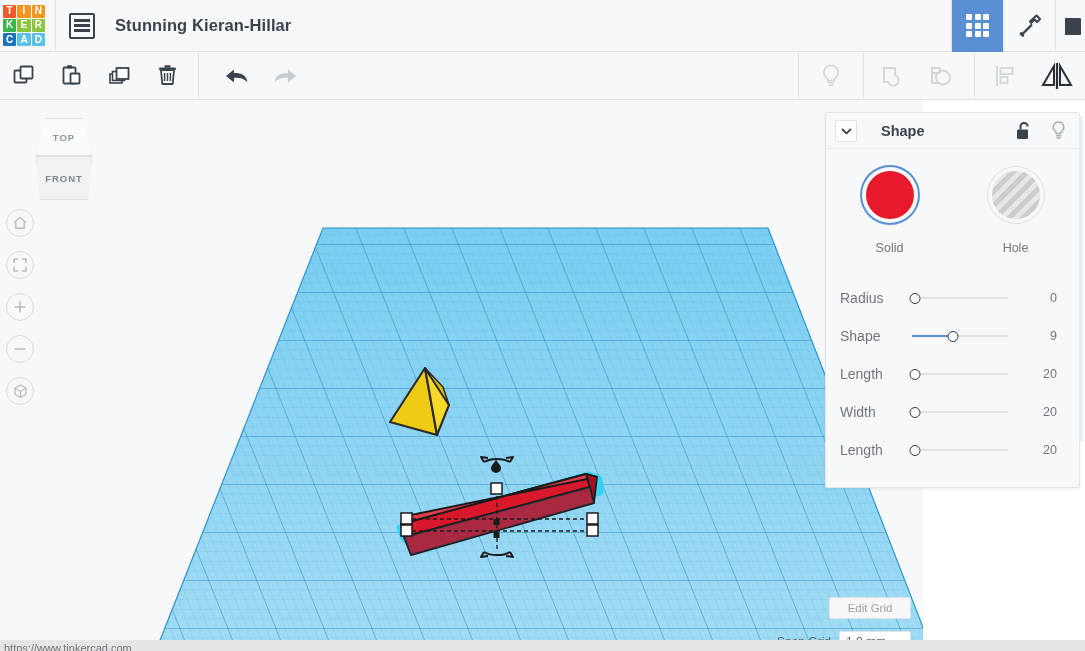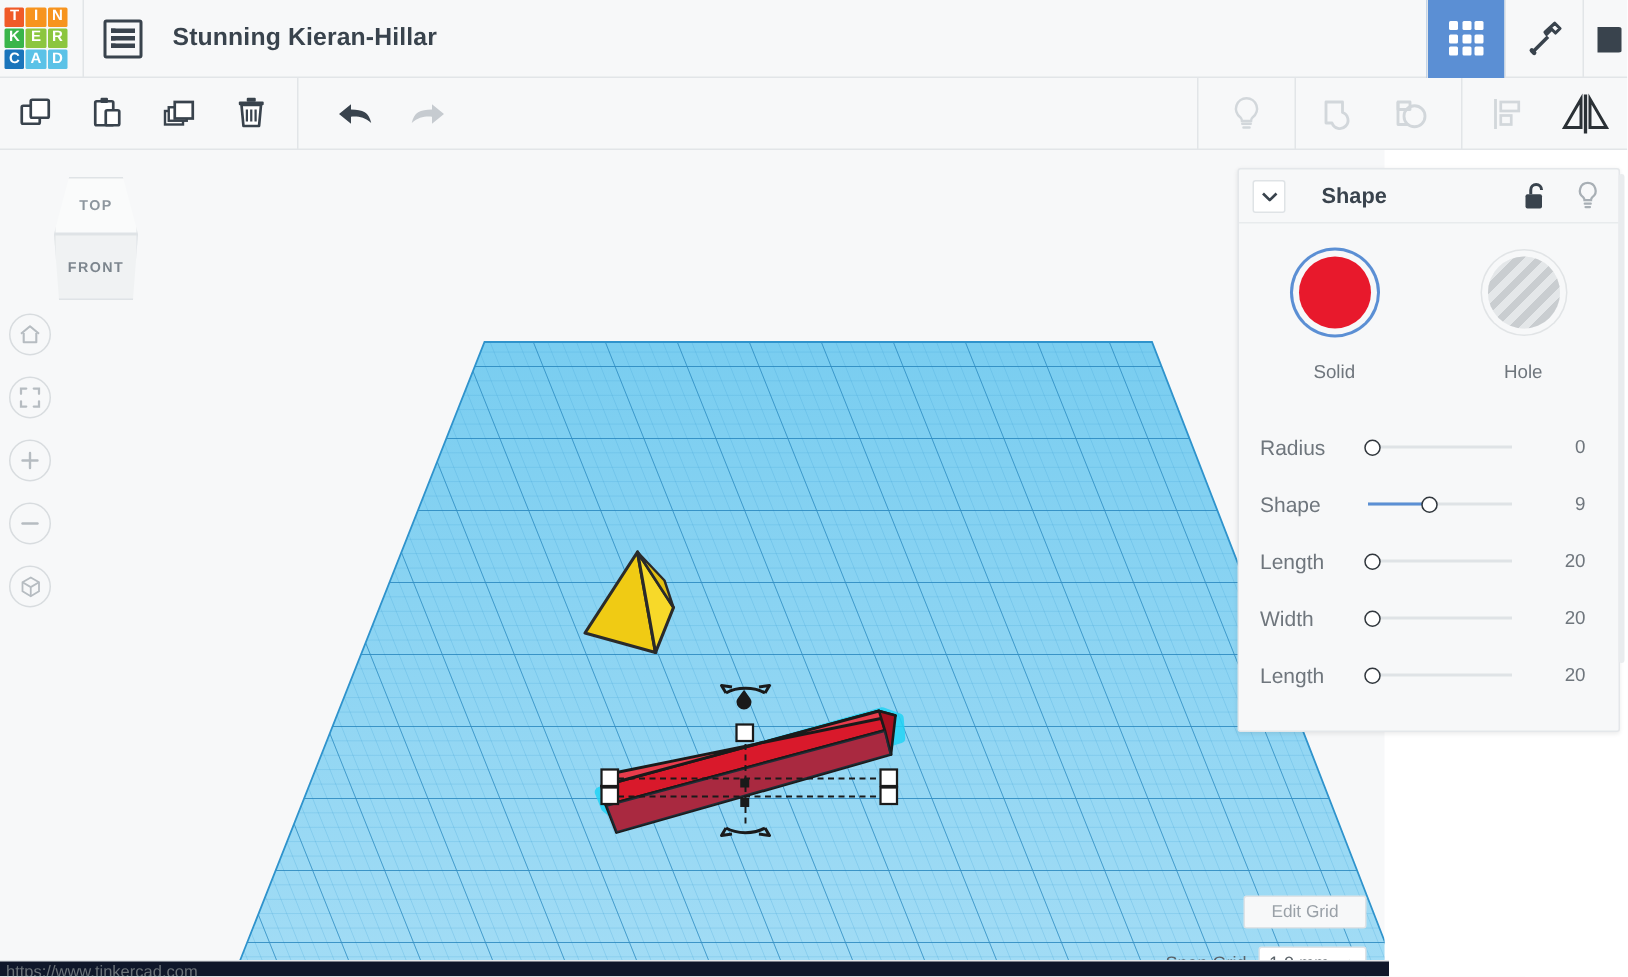--- a/index.html
+++ b/index.html
@@ -103,22 +103,22 @@
   }
   .snapgrid-label { font-size:12px; color:#5a6268; }
   .snapgrid-select {
     width:72px; height:22px; background:#ffffff; border:1px solid #dfe3e6; border-radius:2px;
     display:flex; align-items:center; justify-content:space-between; padding:0 6px;
     font-size:12px; color:#5a6268;
   }
 
   
   .statusbar {
-    position:absolute; left:0; bottom:0; width:926px; height:11px;
-    background:#0f172a; border-top:1px solid #e5e8ea; overflow:hidden;
+    position:absolute; left:0; bottom:0; width:1085px; height:11px;
+    background:#e5e5e5; border-top:1px solid #e5e8ea; overflow:hidden;
   }
   .statusbar span {
     position:absolute; left:4px; top:1px; font-size:11px; color:#6b7279; white-space:nowrap;
   }
 
   
   .panel {
     position:absolute; right:5px; top:112px; width:255px;
     background:#f7f8f9; border:1px solid #e4e7ea; border-radius:2px;
     box-shadow:0 1px 3px rgba(0,0,0,0.08);

